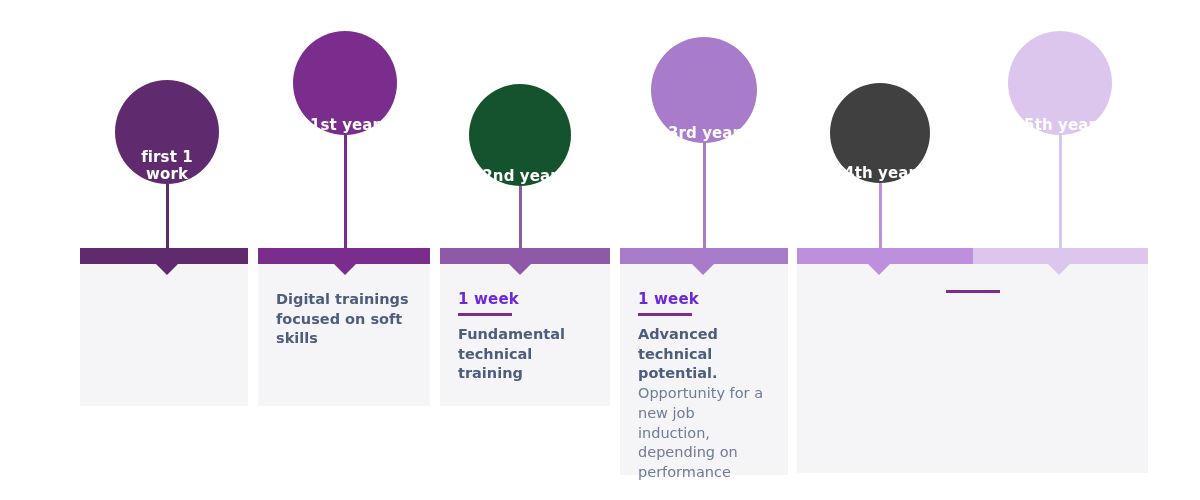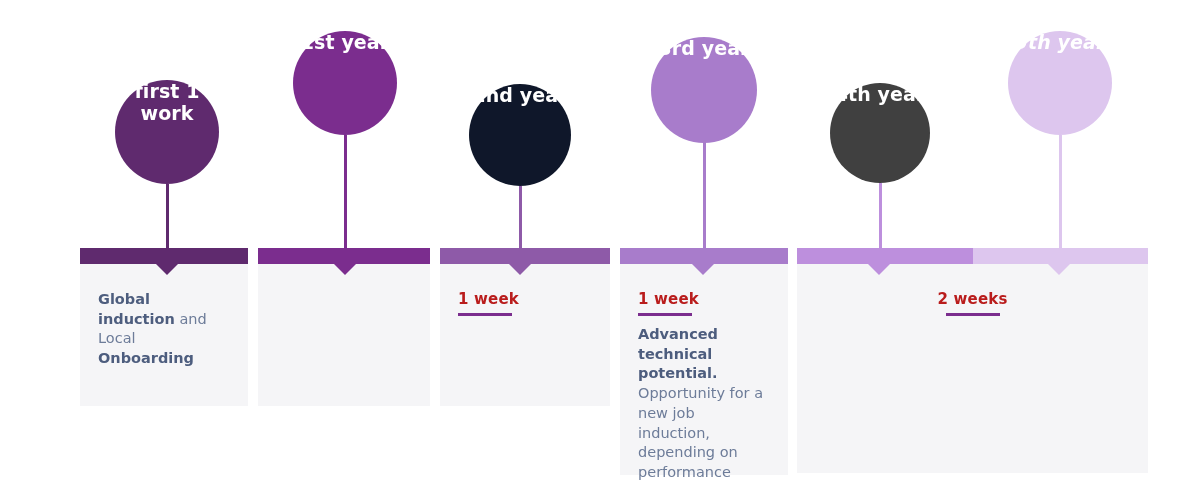--- a/index.html
+++ b/index.html
@@ -22,26 +22,26 @@
     position: absolute;
     width: 3px;
     border-radius: 0;
   }
 
   
   .node-circle {
     position: absolute;
     border-radius: 50%;
     display: flex;
-    align-items: flex-start;
+    align-items: flex-end;
     justify-content: center;
     text-align: center;
     color: #ffffff;
     font-weight: 700;
-    font-size: 19px;
+    font-size: 15px;
     line-height: 1.18;
     letter-spacing: 0.1px;
     z-index: 3;
   }
   .node-circle .label-line { display: block; }
 
   
   .card {
     position: absolute;
     background: #f5f5f7;
@@ -70,21 +70,21 @@
     position: absolute;
     left: 0;
     right: 0;
     top: 16px;
     padding: 26px 18px 16px 18px;
   }
 
   .duration {
     font-size: 15px;
     font-weight: 700;
-    color: #b91c1c;
+    color: #6d28d9;
     letter-spacing: 0.2px;
     margin-bottom: 5px;
   }
   .duration.centered { text-align: center; }
   .duration-rule {
     height: 3px;
     width: 54px;
     background: #7b2d8e;
     margin-bottom: 9px;
   }
@@ -112,38 +112,39 @@
       <div class="stem" style="left: 703px; top: 136px; height: 112px; background: rgb(168, 124, 203);"></div>
       <div class="stem" style="left: 879px; top: 183px; height: 65px; background: rgb(189, 143, 221);"></div>
       <div class="stem" style="left: 1059px; top: 135px; height: 113px; background: rgb(221, 198, 238);"></div>
     </div>
   <div id="cards-layer">
       <div class="card" style="left: 80px; top: 248px; width: 168px; height: 158px;">
         <div class="card-header">
           <div class="seg" style="flex: 1 0 0px; background: rgb(95, 42, 110);"></div>
         </div>
         <div class="arrow" style="left: 76px; border-top: 11px solid rgb(95, 42, 110);"></div>
-        <div class="card-body">
-          <div class="body-text"><b>Global induction</b><span class="reg"> </span><span class="reg">and Local </span><b>Onboarding</b></div>
-        </div>
       </div>
       <div class="card" style="left: 258px; top: 248px; width: 172px; height: 158px;">
         <div class="card-header">
           <div class="seg" style="flex: 1 0 0px; background: rgb(123, 45, 142);"></div>
         </div>
         <div class="arrow" style="left: 76px; border-top: 11px solid rgb(123, 45, 142);"></div>
+        <div class="card-body">
+          <div class="body-text"><b>Digital trainings focused on soft skills</b></div>
+        </div>
       </div>
       <div class="card" style="left: 440px; top: 248px; width: 170px; height: 158px;">
         <div class="card-header">
           <div class="seg" style="flex: 1 0 0px; background: rgb(142, 90, 168);"></div>
         </div>
         <div class="arrow" style="left: 69px; border-top: 11px solid rgb(142, 90, 168);"></div>
         <div class="card-body">
           <div class="duration">1 week</div>
           <div class="duration-rule"></div>
+          <div class="body-text"><b>Fundamental technical training</b></div>
         </div>
       </div>
       <div class="card" style="left: 620px; top: 248px; width: 168px; height: 227px;">
         <div class="card-header">
           <div class="seg" style="flex: 1 0 0px; background: rgb(168, 124, 203);"></div>
         </div>
         <div class="arrow" style="left: 72px; border-top: 11px solid rgb(168, 124, 203);"></div>
         <div class="card-body">
           <div class="duration">1 week</div>
           <div class="duration-rule"></div>
@@ -151,51 +152,50 @@
         </div>
       </div>
       <div class="card" style="left: 797px; top: 248px; width: 351px; height: 225px;">
         <div class="card-header">
           <div class="seg" style="flex: 176 0 0px; background: rgb(189, 143, 221);"></div>
           <div class="seg" style="flex: 175 0 0px; background: rgb(221, 198, 238);"></div>
         </div>
         <div class="arrow" style="left: 71px; border-top: 11px solid rgb(189, 143, 221);"></div>
         <div class="arrow" style="left: 251px; border-top: 11px solid rgb(221, 198, 238);"></div>
         <div class="card-body">
-          <div class="duration centered">2 weeks</div>
           <div class="duration-rule centered"></div>
         </div>
       </div>
     </div>
   <div id="circles-layer">
       <div class="node-circle" style="left: 115px; top: 80px; width: 104px; height: 104px; background: rgb(95, 42, 110);">
         <div>
           <span class="label-line">first 1</span>
           <span class="label-line">work</span>
         </div>
       </div>
       <div class="node-circle" style="left: 293px; top: 31px; width: 104px; height: 104px; background: rgb(123, 45, 142);">
         <div>
           <span class="label-line">1st year</span>
         </div>
       </div>
-      <div class="node-circle" style="left: 469px; top: 84px; width: 102px; height: 102px; background: #0f172a;">
+      <div class="node-circle" style="left: 469px; top: 84px; width: 102px; height: 102px; background: #14532d;">
         <div>
           <span class="label-line">2nd year</span>
         </div>
       </div>
       <div class="node-circle" style="left: 651px; top: 37px; width: 106px; height: 106px; background: rgb(168, 124, 203);">
         <div>
           <span class="label-line">3rd year</span>
         </div>
       </div>
       <div class="node-circle" style="left: 830px; top: 83px; width: 100px; height: 100px; background: #404040;">
         <div>
           <span class="label-line">4th year</span>
         </div>
       </div>
-      <div class="node-circle" style="left: 1008px; top: 31px; width: 104px; height: 104px; background: rgb(221, 198, 238); font-style: italic;">
+      <div class="node-circle" style="left: 1008px; top: 31px; width: 104px; height: 104px; background: rgb(221, 198, 238);">
         <div>
           <span class="label-line">5th year</span>
         </div>
       </div>
     </div>
 </div>
 
 </body></html>

